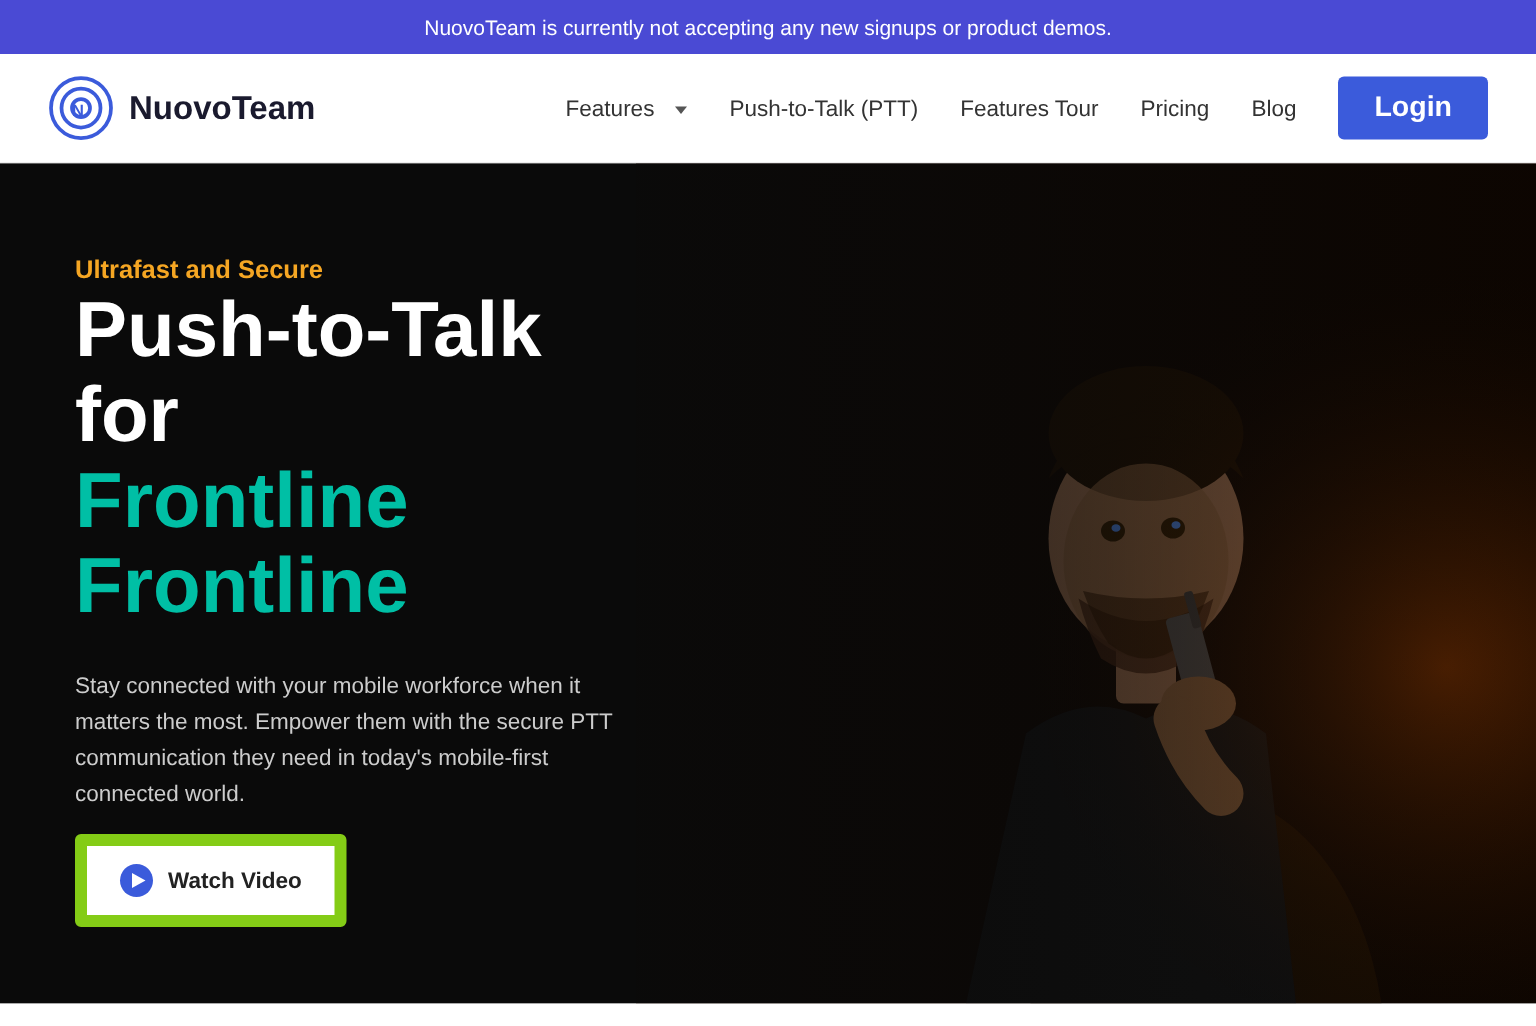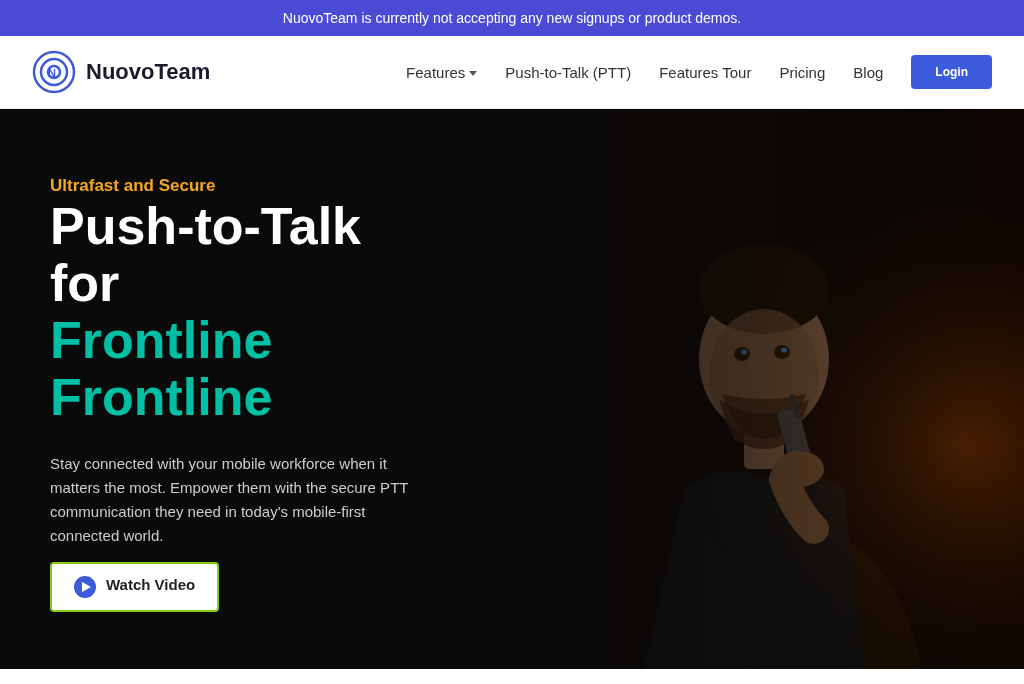--- a/index.html
+++ b/index.html
@@ -44,38 +44,38 @@
       align-items: center;
       gap: 28px;
     }
     .nav-item {
       font-size: 15px;
       color: #333;
       cursor: pointer;
       text-decoration: none;
       display: flex;
       align-items: center;
-      gap: 4px;
+      gap: 14px;
     }
     .chevron-down {
       display: inline-block;
       width: 0;
       height: 0;
       border-left: 4px solid transparent;
       border-right: 4px solid transparent;
       border-top: 5px solid #555;
       margin-top: 2px;
     }
     .login-btn {
       background: #3b5bdb;
       color: white;
       border: none;
       padding: 10px 24px;
       border-radius: 4px;
-      font-size: 12px;
+      font-size: 19px;
       font-weight: 600;
       cursor: pointer;
     }
 
     
     .hero {
       background: #0a0a0a;
       min-height: 560px;
       position: relative;
       overflow: hidden;
@@ -114,24 +114,24 @@
     .hero-desc {
       color: #ccc;
       font-size: 15px;
       line-height: 1.6;
       margin-top: 18px;
       margin-bottom: 14px;
       max-width: 380px;
     }
     .watch-video-btn {
       display: inline-flex;
-      align-items: flex-start;
+      align-items: center;
       gap: 10px;
       background: white;
-      border: 2px solid #84cc16;
+      border: 8px solid #84cc16;
       color: #222;
       padding: 12px 22px;
       border-radius: 4px;
       font-size: 15px;
       font-weight: 600;
       cursor: pointer;
       width: fit-content;
     }
     .play-icon {
       width: 22px;

